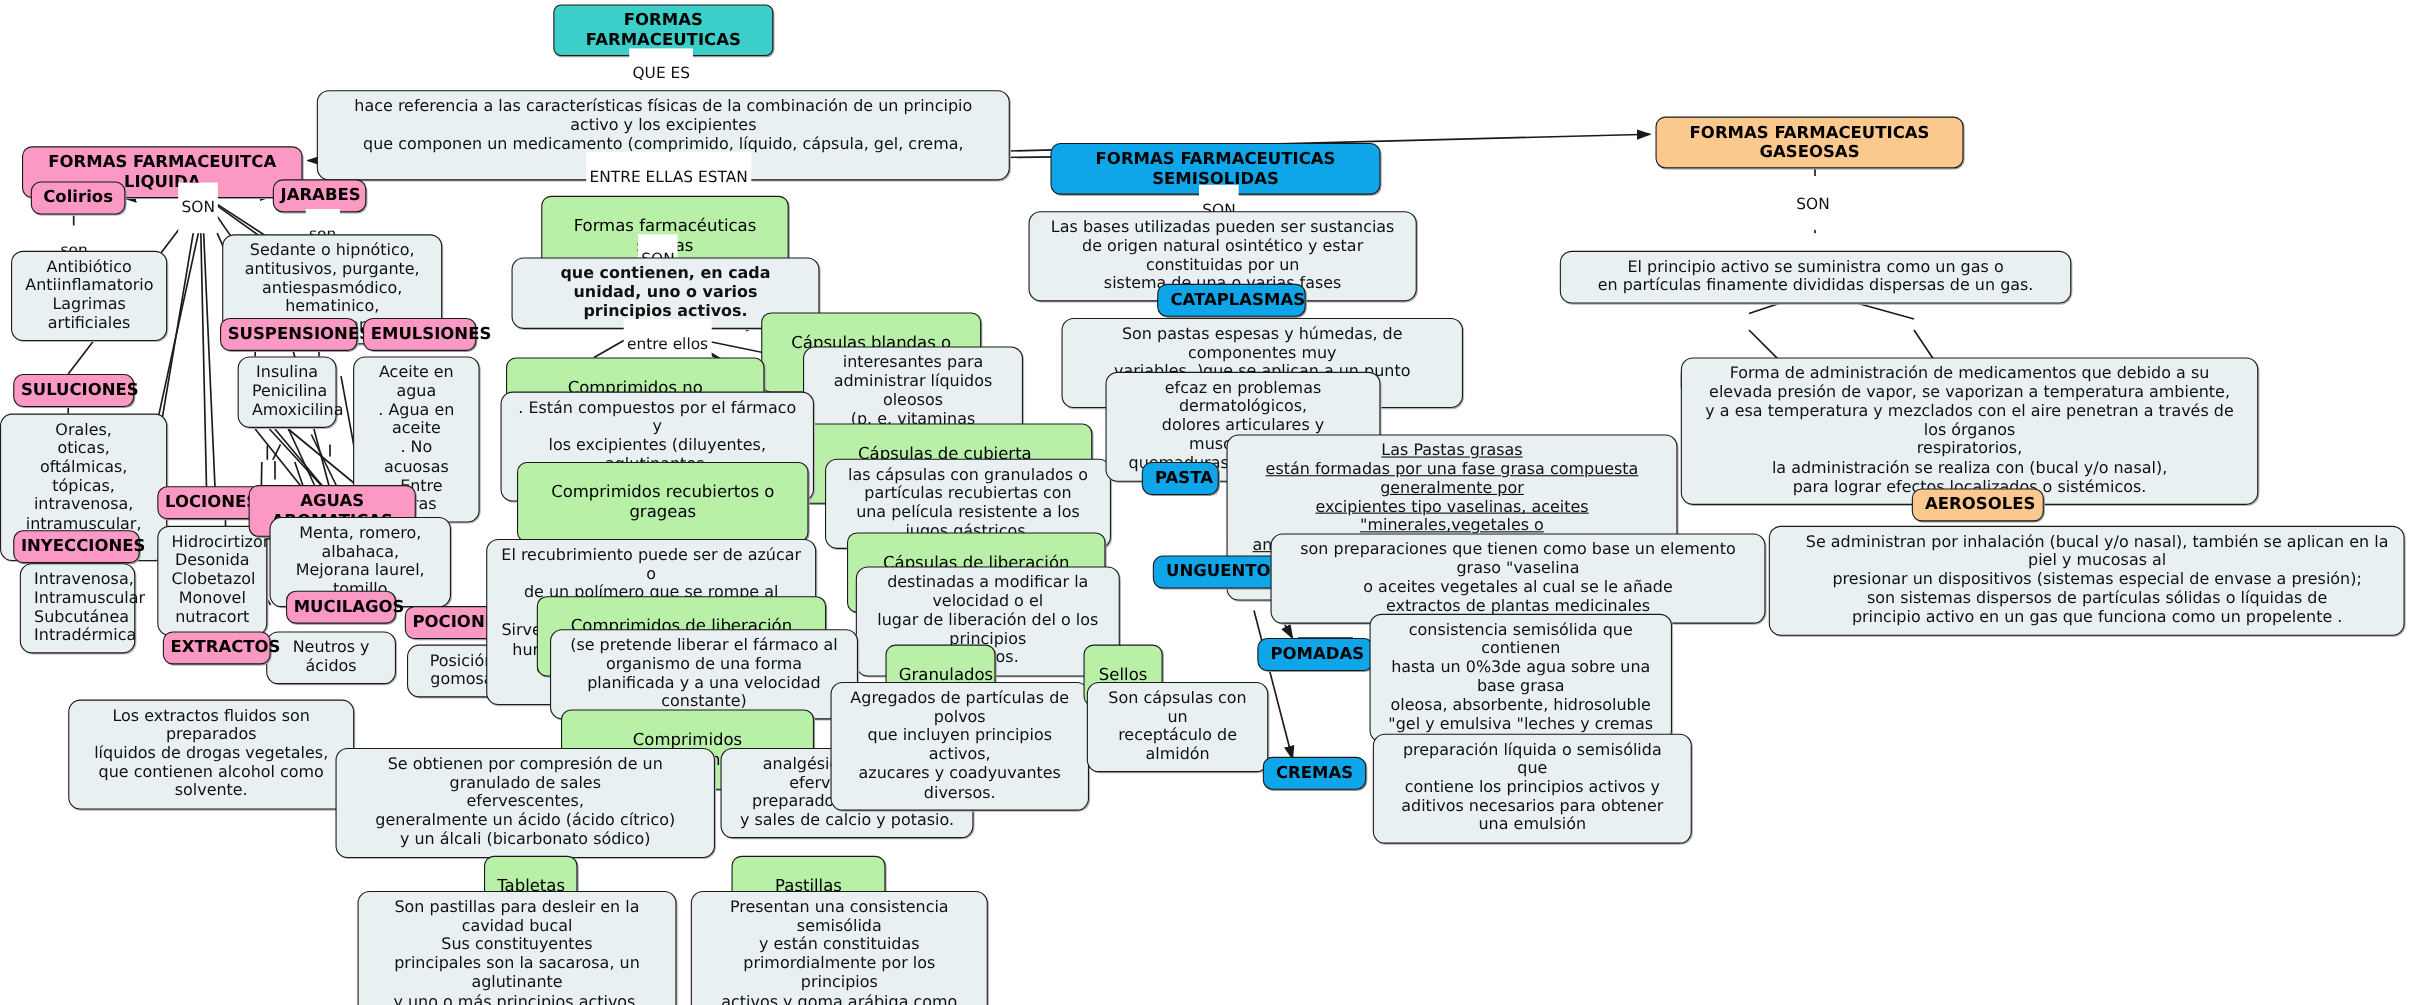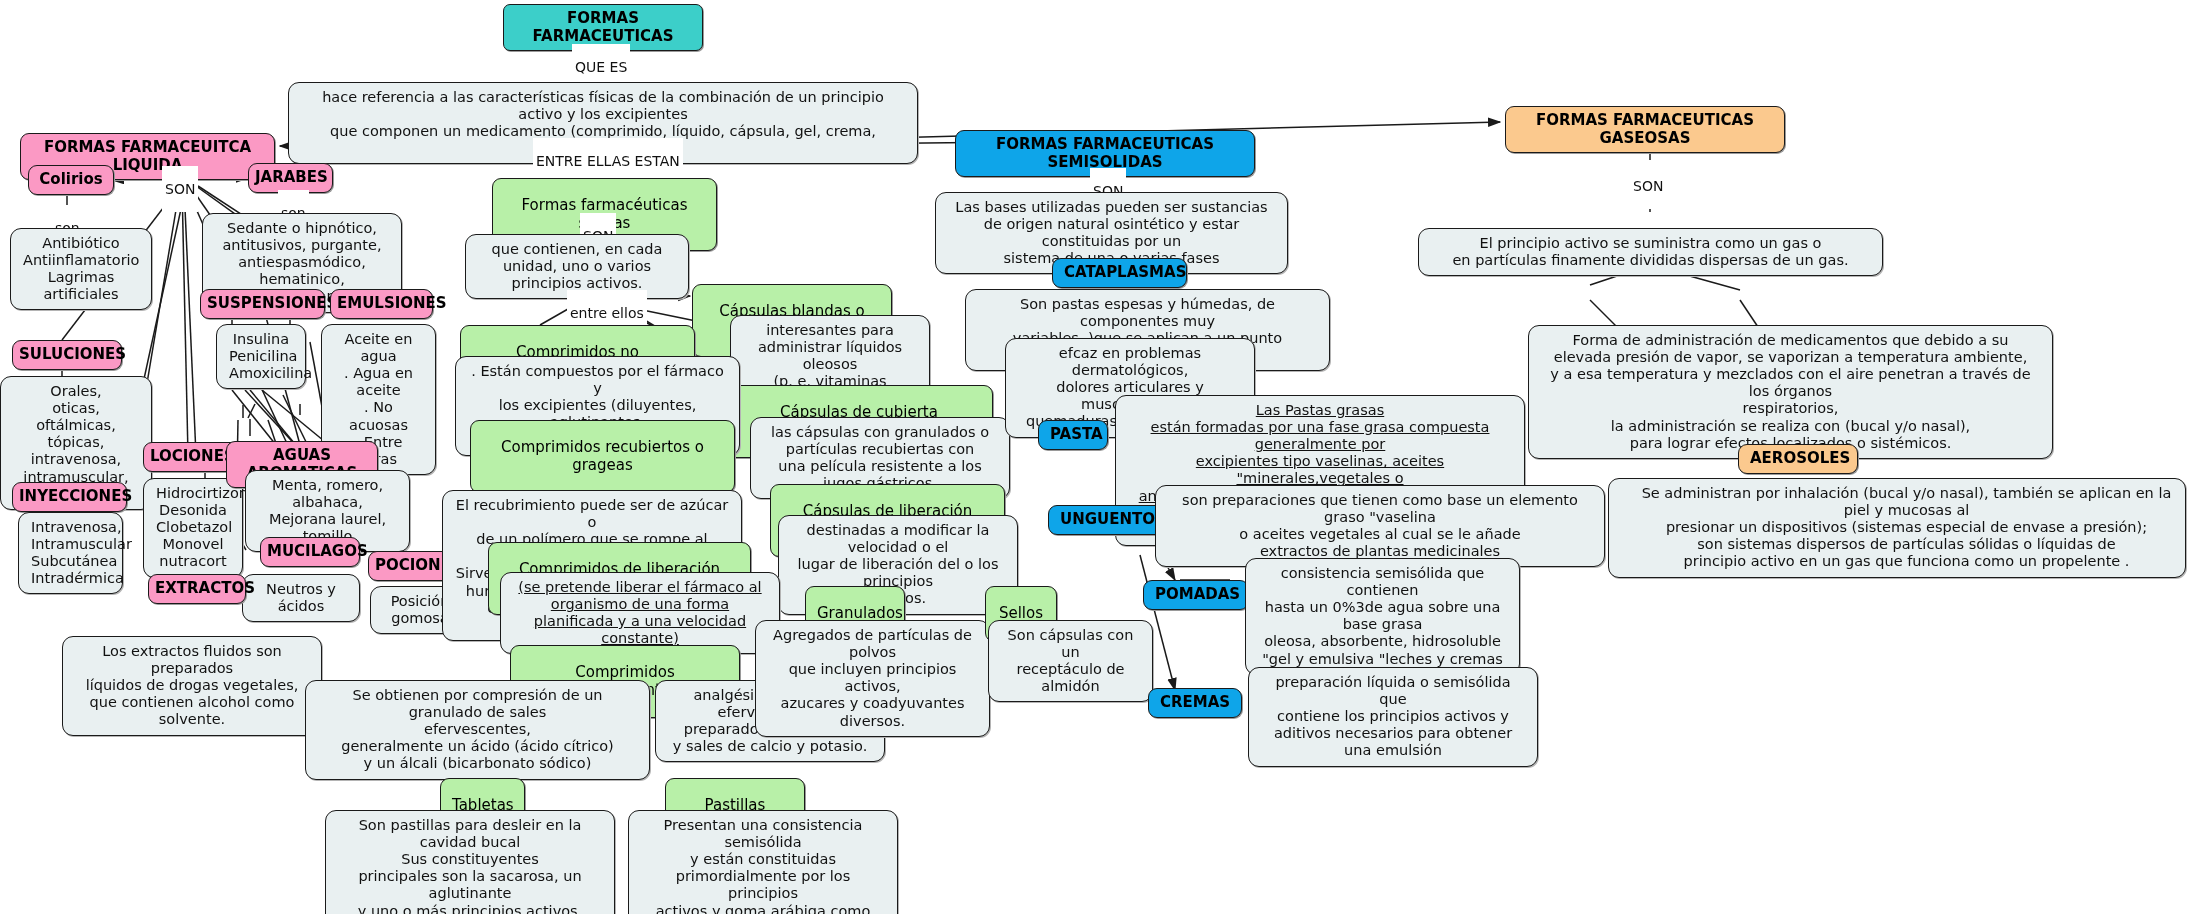--- a/index.html
+++ b/index.html
@@ -219,21 +219,21 @@
   <div class="node t-pink" style="left:368px;top:551px;width:88px;"><span>POCIONES</span></div>
   <div class="node t-desc" style="left:370px;top:586px;width:100px;"><span>Posición gomosa</span></div>
 
   <div class="node t-pink" style="left:148px;top:574px;width:98px;"><span>EXTRACTOS</span></div>
   <div class="node t-desc" style="left:62px;top:636px;width:260px;"><span>Los extractos fluidos son preparados
 líquidos de drogas vegetales,
 que contienen alcohol como solvente.</span></div>
 
   <div class="node t-green" style="left:492px;top:178px;width:225px;"><span>Formas farmacéuticas sólidas</span></div>
   <div class="linklabel" style="left:580px;top:213px;">SON</div>
-  <div class="node t-desc" style="left:465px;top:234px;width:224px;"><span>que contienen, en cada unidad, uno o varios
+  <div class="node t-desc" style="left:465px;top:234px;width:280px;font-weight:bold;"><span>que contienen, en cada unidad, uno o varios
 principios activos.</span></div>
   <div class="linklabel" style="left:567px;top:290px;">entre ellos</div>
 
   <div class="node t-green" style="left:692px;top:284px;width:200px;"><span>Cápsulas blandas o perlas:</span></div>
   <div class="node t-desc" style="left:730px;top:315px;width:200px;"><span>interesantes para
 administrar líquidos oleosos
 (p. e. vitaminas liposolubles)</span></div>
 
   <div class="node t-green" style="left:725px;top:385px;width:268px;"><span>Cápsulas de cubierta gastrorresistente</span></div>
   <div class="node t-desc" style="left:750px;top:417px;width:260px;"><span>las cápsulas con granulados o
@@ -251,21 +251,21 @@
 disgregantes, lubrificantes).</span></div>
 
   <div class="node t-green" style="left:470px;top:420px;width:265px;"><span>Comprimidos recubiertos o grageas</span></div>
   <div class="node t-desc" style="left:442px;top:450px;width:300px;margin-top:40px;"><span>El recubrimiento puede ser de azúcar o
 de un polímero que se rompe al llegar al estómago.
 Sirven para proteger al fármaco de la
 humedad y del aire, así como para
 enmascarar sabores y olores desagradables.</span></div>
 
   <div class="node t-green" style="left:488px;top:542px;width:263px;"><span>Comprimidos de liberación controlada</span></div>
-  <div class="node t-desc" style="left:500px;top:572px;width:280px;text-decoration:underline;"><span>(se pretende liberar el fármaco al
+  <div class="node t-desc" style="left:500px;top:572px;width:280px;"><span>(se pretende liberar el fármaco al
 organismo de una forma
 planificada y a una velocidad constante)</span></div>
 
   <div class="node t-green" style="left:510px;top:645px;width:230px;"><span>Comprimidos efervescentes</span></div>
   <div class="node t-desc" style="left:305px;top:680px;width:345px;"><span>Se obtienen por compresión de un granulado de sales
 efervescentes,
 generalmente un ácido (ácido cítrico)
 y un álcali (bicarbonato sódico)</span></div>
   <div class="node t-desc" style="left:655px;top:680px;width:230px;"><span>analgésicos (aspirina efervescente),
 preparados antigripales

